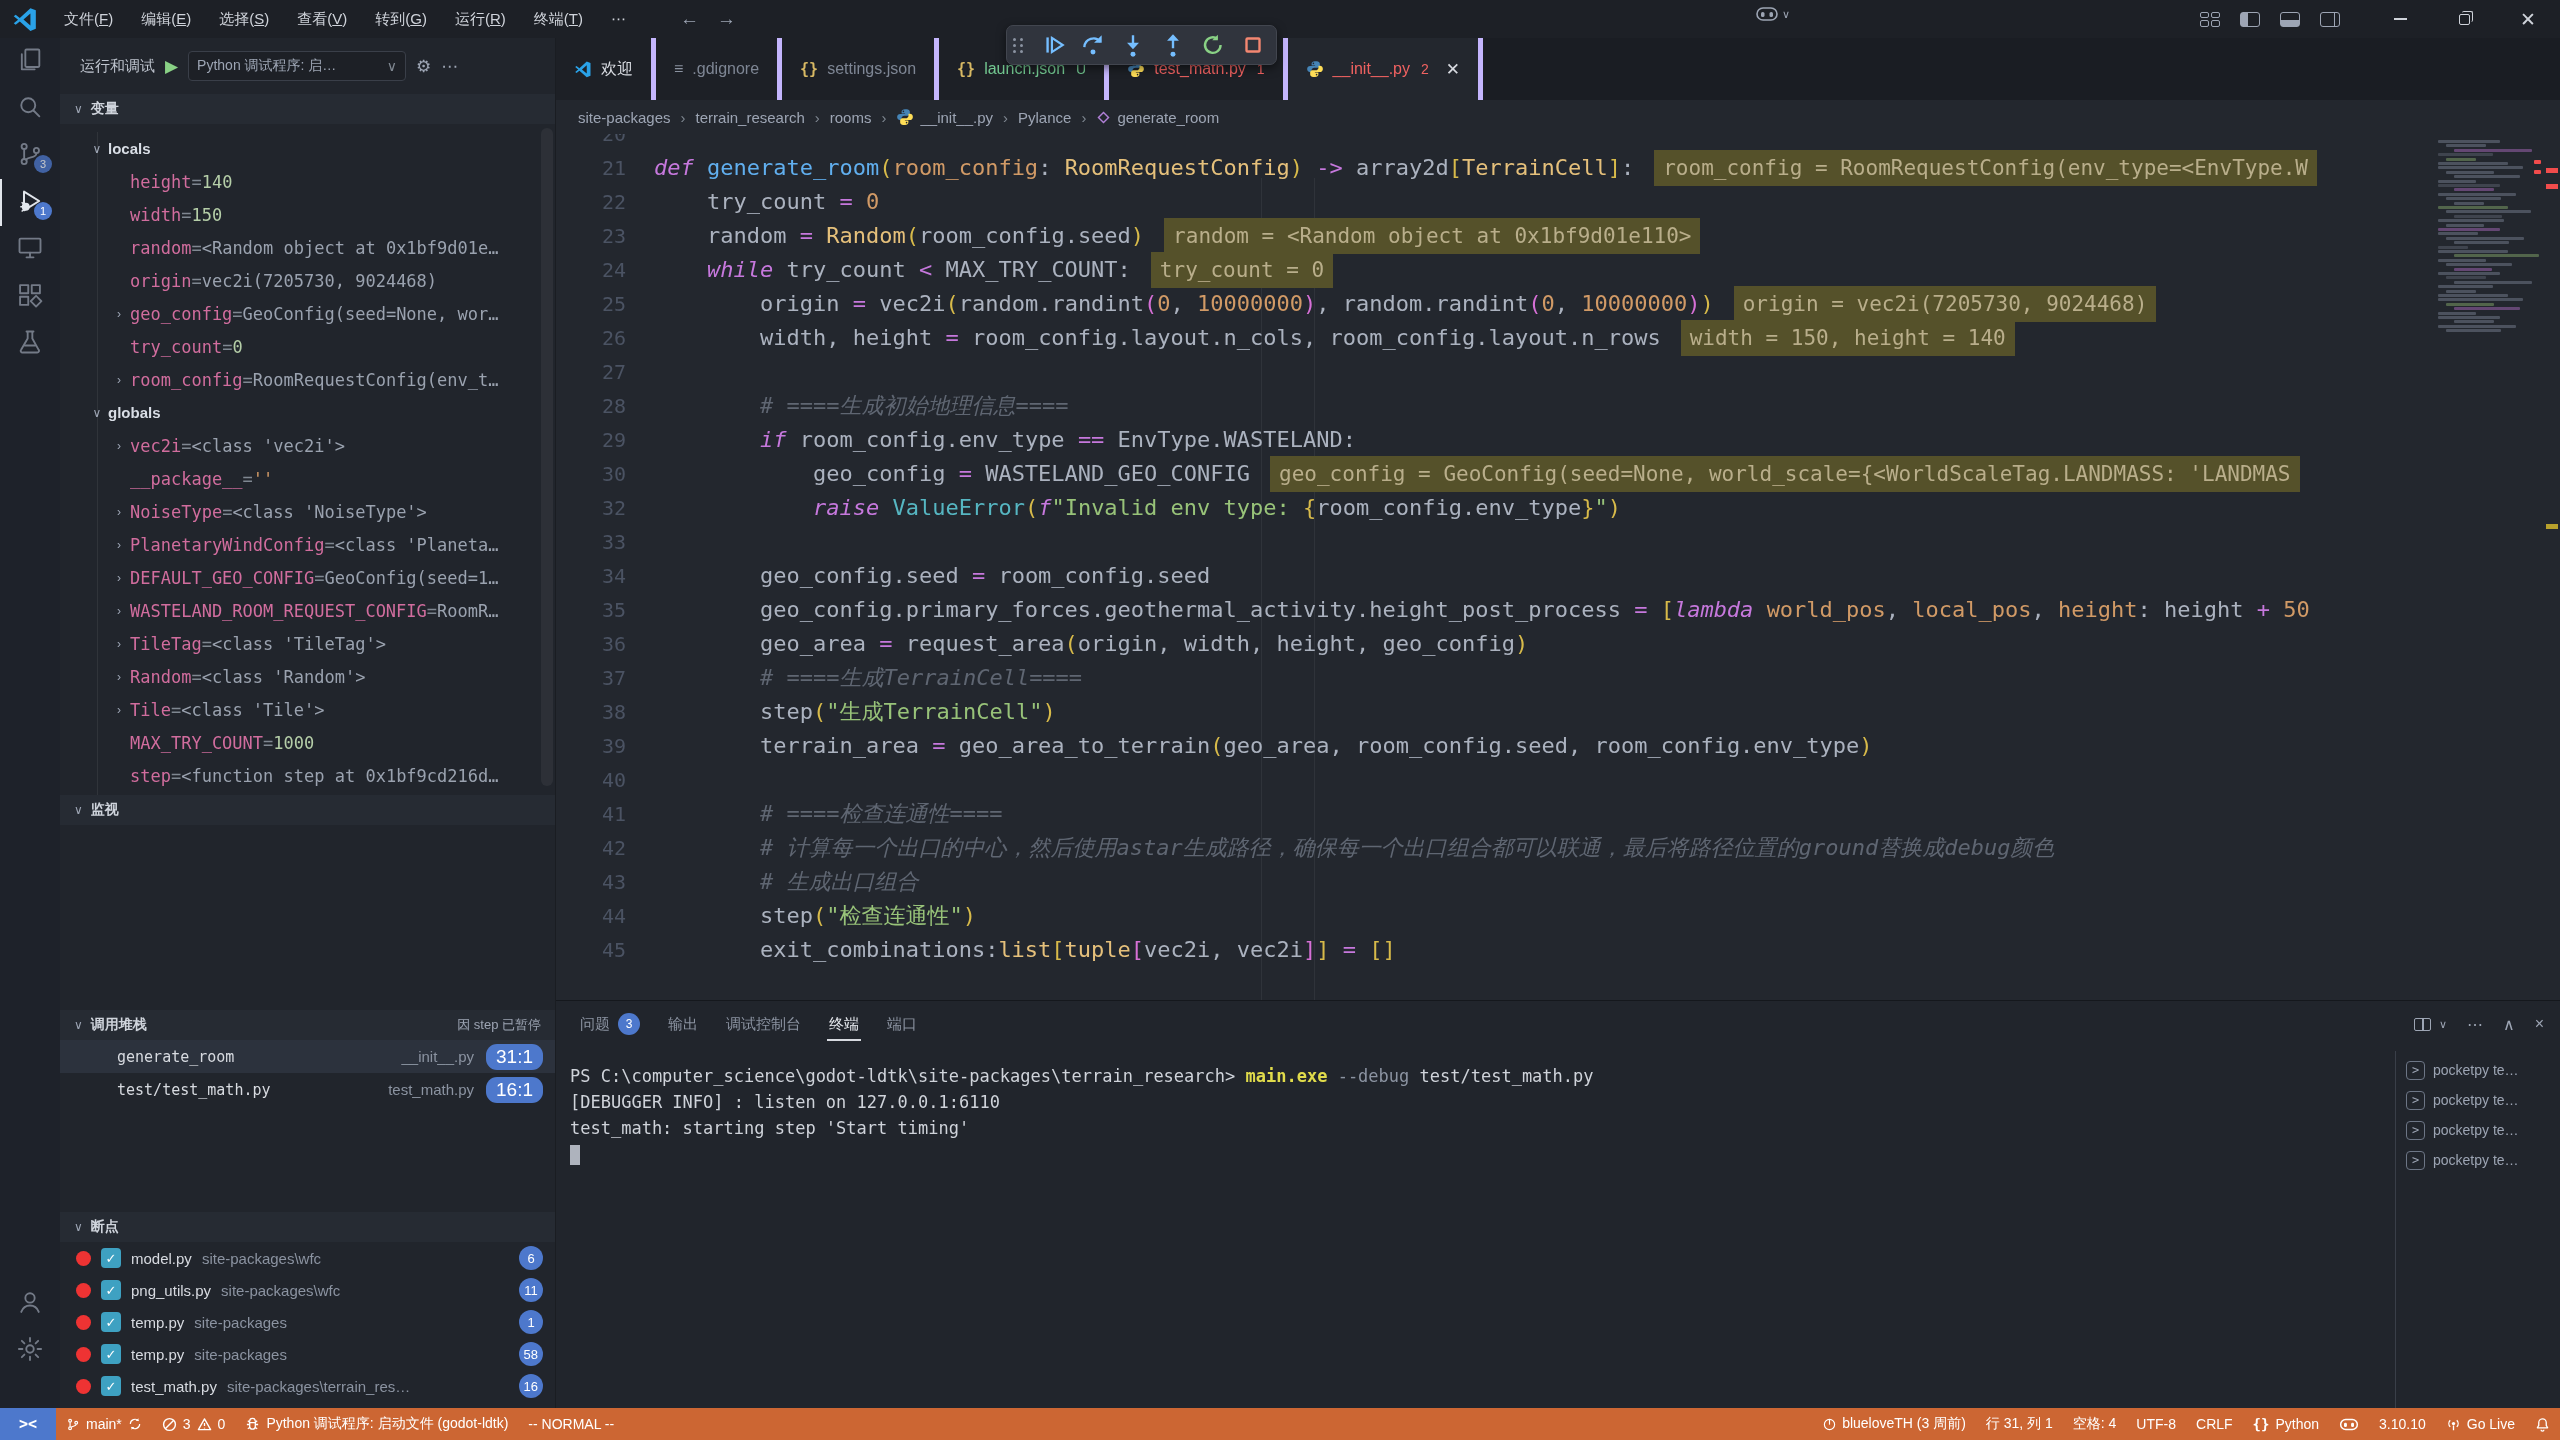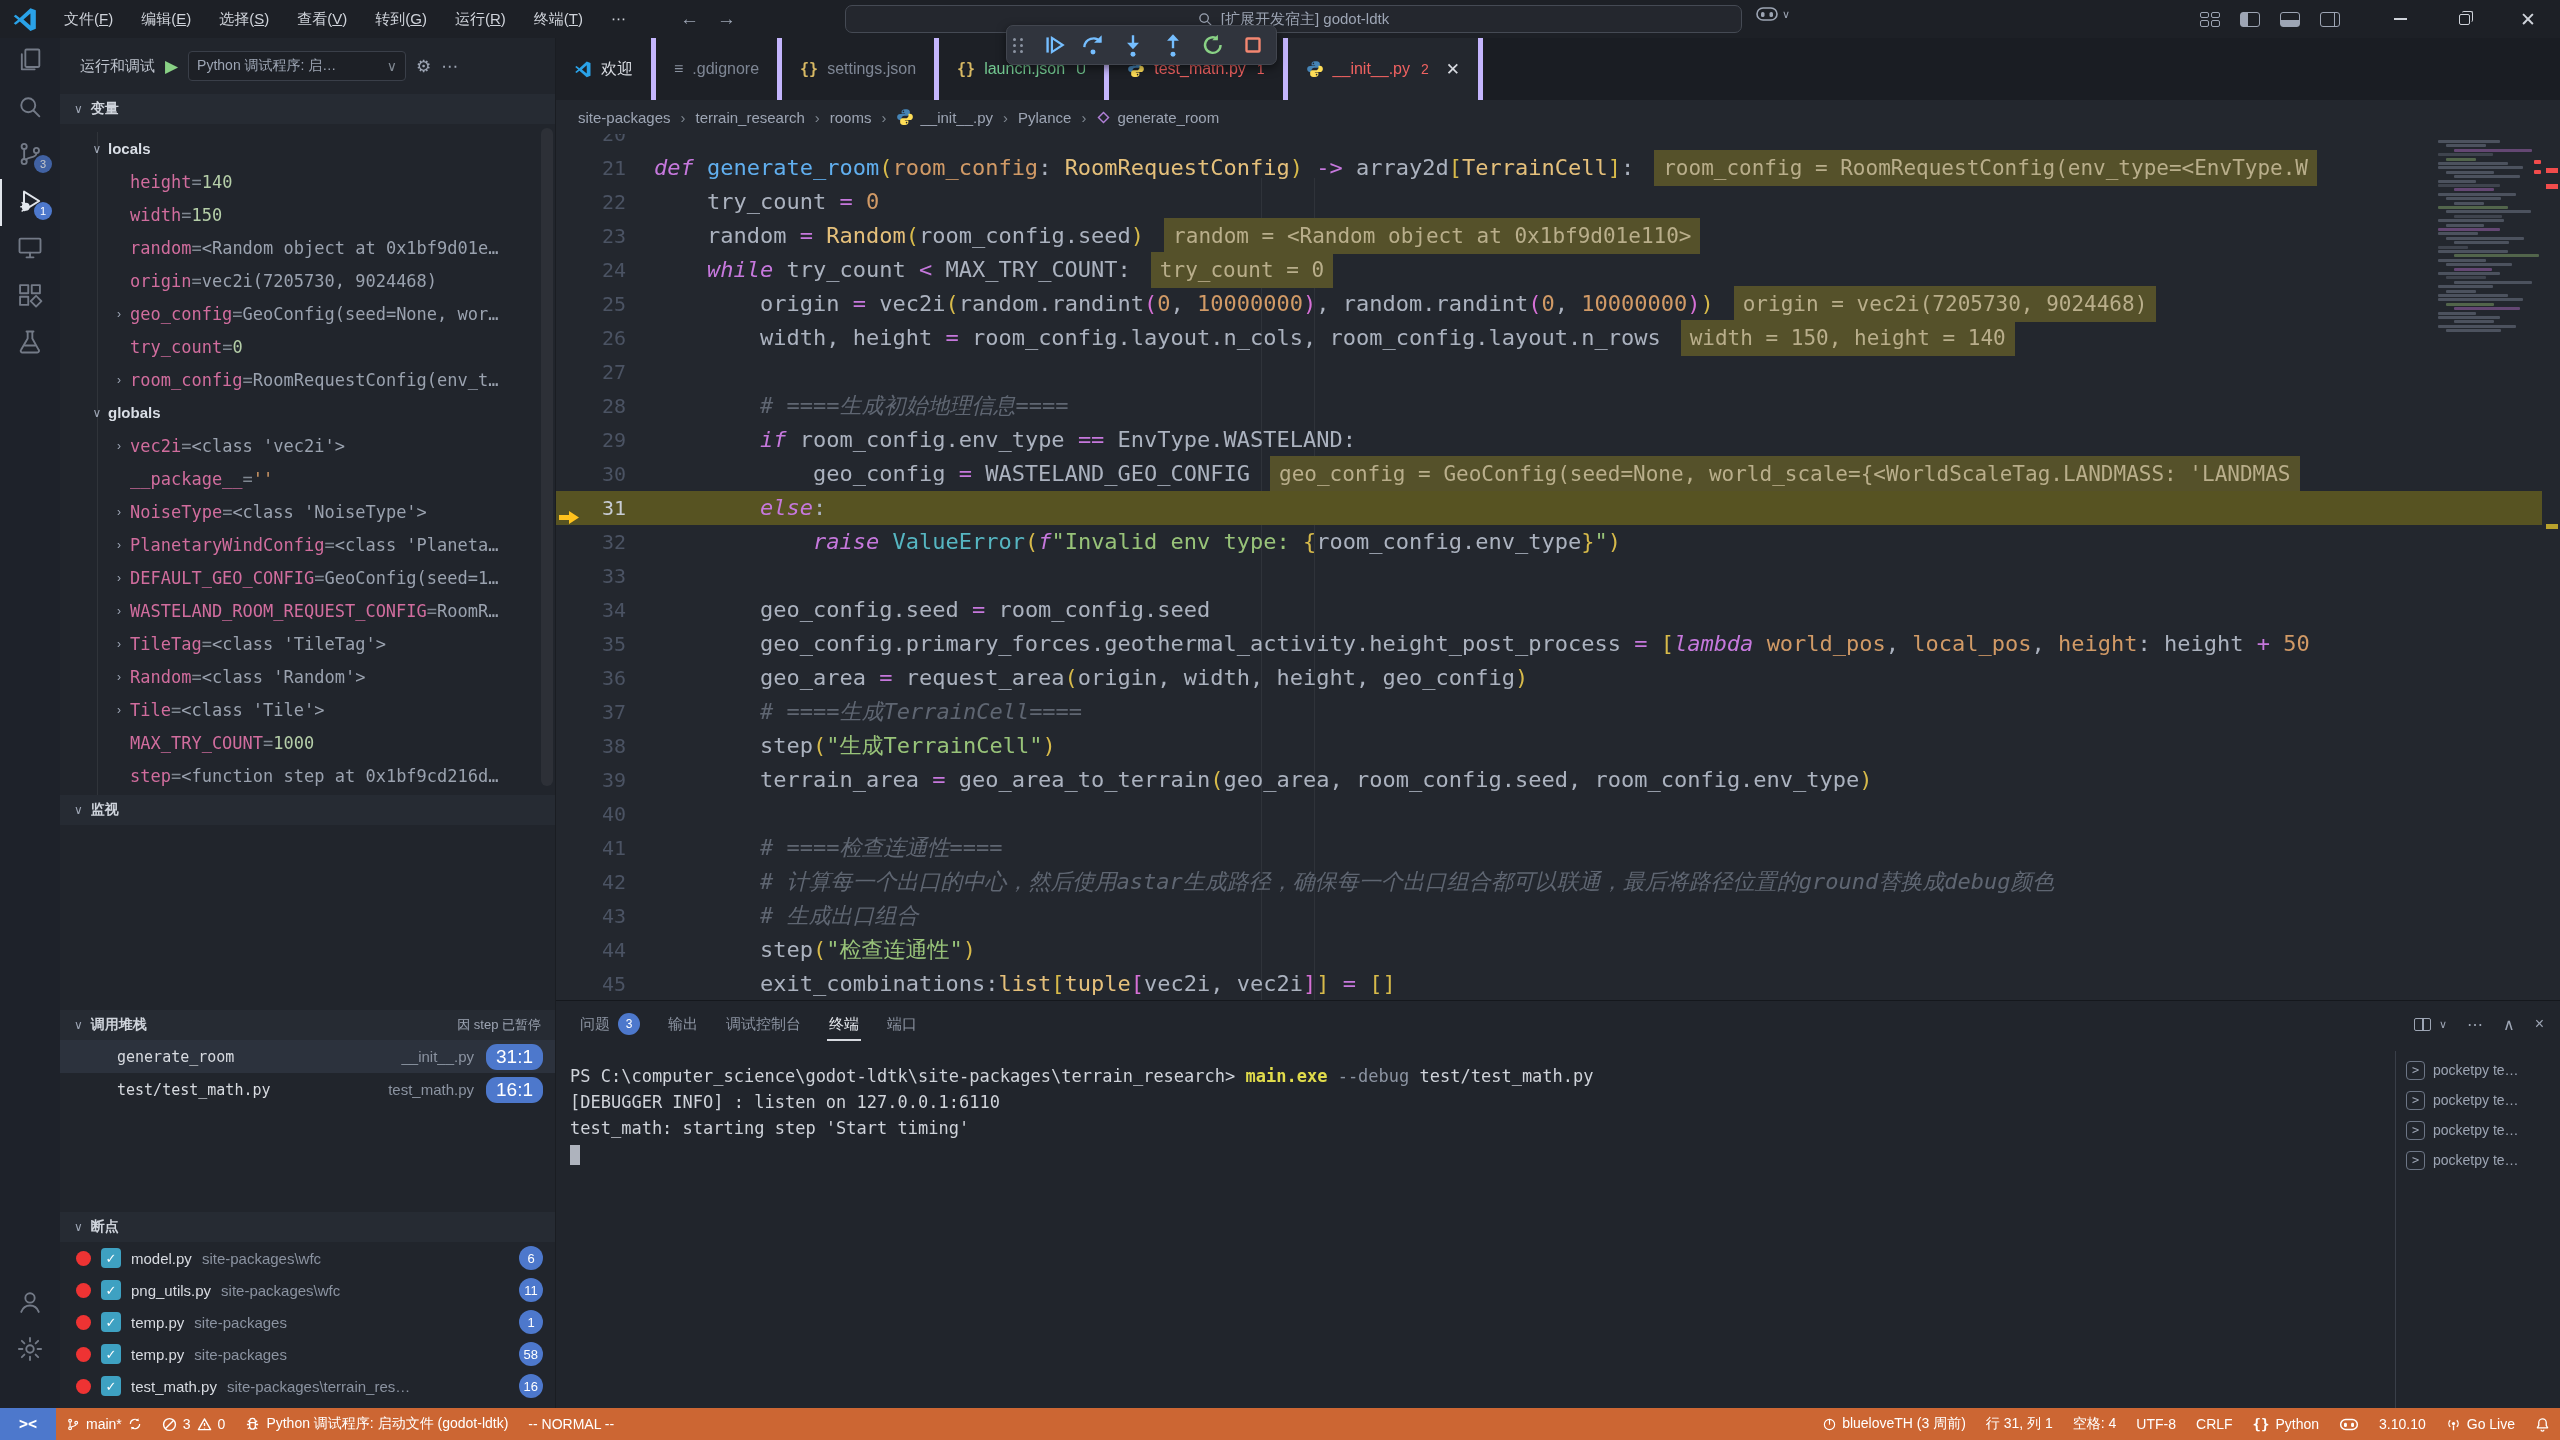--- a/index.html
+++ b/index.html
@@ -190,27 +190,20 @@
         <div class="menu-item">查看(<span class="u">V</span>)</div>
         <div class="menu-item">转到(<span class="u">G</span>)</div>
         <div class="menu-item">运行(<span class="u">R</span>)</div>
         <div class="menu-item">终端(<span class="u">T</span>)</div>
         <div class="menu-item">⋯</div>
       </div>
     <div class="nav-arrows">
       <span>←</span>
       <span>→</span>
     </div>
-    <div class="cmd-center">
-      <svg width="15" height="15" viewBox="0 0 16 16">
-          <circle cx="6.5" cy="6.5" r="4.5" fill="none" stroke="#9da5b4" stroke-width="1.4"></circle>
-          <path d="m10 10 4 4" stroke="#9da5b4" stroke-width="1.4"></path>
-        </svg>
-      <span>[扩展开发宿主] godot-ldtk</span>
-    </div>
     <div class="copilot-wrap">
       <svg width="22" height="18" viewBox="0 0 22 18">
           <rect x="1" y="3" width="20" height="12" rx="6" fill="none" stroke="#9da5b4" stroke-width="1.6"></rect>
           <rect x="5" y="7" width="3.5" height="5" rx="1.6" fill="#9da5b4"></rect>
           <rect x="13.5" y="7" width="3.5" height="5" rx="1.6" fill="#9da5b4"></rect>
         </svg>
       <span style="font-size:11px">∨</span>
     </div>
     <div class="tb-right">
       <div class="layout-toggles">
@@ -653,23 +646,20 @@
               <div class="line"><span class="ln">21</span><span class="lcode"><span class="tk-k">def </span><span class="tk-f">generate_room</span><span class="tk-b1">(</span><span class="tk-p">room_config</span><span class="tk-t">: </span><span class="tk-c">RoomRequestConfig</span><span class="tk-b1">)</span><span class="tk-t"> </span><span class="tk-o">-&gt;</span><span class="tk-t"> array2d</span><span class="tk-b1">[</span><span class="tk-c">TerrainCell</span><span class="tk-b1">]</span><span class="tk-t">:</span></span><span class="hint">room_config = RoomRequestConfig(env_type=&lt;EnvType.W</span></div>
               <div class="line"><span class="ln">22</span><span class="lcode"><span class="tk-t">    try_count </span><span class="tk-o">=</span><span class="tk-t"> </span><span class="tk-n">0</span></span></div>
               <div class="line"><span class="ln">23</span><span class="lcode"><span class="tk-t">    random </span><span class="tk-o">=</span><span class="tk-t"> </span><span class="tk-c">Random</span><span class="tk-b1">(</span><span class="tk-t">room_config.seed</span><span class="tk-b1">)</span></span><span class="hint">random = &lt;Random object at 0x1bf9d01e110&gt;</span></div>
               <div class="line"><span class="ln">24</span><span class="lcode"><span class="tk-t">    </span><span class="tk-k">while</span><span class="tk-t"> try_count </span><span class="tk-o">&lt;</span><span class="tk-t"> MAX_TRY_COUNT:</span></span><span class="hint">try_count = 0</span></div>
               <div class="line"><span class="ln">25</span><span class="lcode"><span class="tk-t">        origin </span><span class="tk-o">=</span><span class="tk-t"> vec2i</span><span class="tk-b1">(</span><span class="tk-t">random.randint</span><span class="tk-b2">(</span><span class="tk-n">0</span><span class="tk-t">, </span><span class="tk-n">10000000</span><span class="tk-b2">)</span><span class="tk-t">, random.randint</span><span class="tk-b2">(</span><span class="tk-n">0</span><span class="tk-t">, </span><span class="tk-n">10000000</span><span class="tk-b2">)</span><span class="tk-b1">)</span></span><span class="hint">origin = vec2i(7205730, 9024468)</span></div>
               <div class="line"><span class="ln">26</span><span class="lcode"><span class="tk-t">        width, height </span><span class="tk-o">=</span><span class="tk-t"> room_config.layout.n_cols, room_config.layout.n_rows</span></span><span class="hint">width = 150, height = 140</span></div>
               <div class="line"><span class="ln">27</span><span class="lcode"></span></div>
               <div class="line"><span class="ln">28</span><span class="lcode"><span class="tk-m">        # ====生成初始地理信息====</span></span></div>
               <div class="line"><span class="ln">29</span><span class="lcode"><span class="tk-t">        </span><span class="tk-k">if</span><span class="tk-t"> room_config.env_type </span><span class="tk-o">==</span><span class="tk-t"> EnvType.WASTELAND:</span></span></div>
               <div class="line"><span class="ln">30</span><span class="lcode"><span class="tk-t">            geo_config </span><span class="tk-o">=</span><span class="tk-t"> WASTELAND_GEO_CONFIG</span></span><span class="hint">geo_config = GeoConfig(seed=None, world_scale={&lt;WorldScaleTag.LANDMASS: 'LANDMAS</span></div>
-              <div class="line cur"><span class="exec-arrow"><svg width="22" height="15" viewBox="0 0 22 15">
-                    <path d="M1 5h10V1l10 6.5L11 14v-4H1z" fill="#ffc21d"></path>
-                  </svg></span><span class="ln">31</span><span class="lcode"><span class="tk-t">        </span><span class="tk-k">else</span><span class="tk-t">:</span></span></div>
               <div class="line"><span class="ln">32</span><span class="lcode"><span class="tk-t">            </span><span class="tk-k">raise</span><span class="tk-t"> </span><span class="tk-cy">ValueError</span><span class="tk-b1">(</span><span class="tk-k">f</span><span class="tk-s">"Invalid env type: </span><span class="tk-b1">{</span><span class="tk-t">room_config.env_type</span><span class="tk-b1">}</span><span class="tk-s">"</span><span class="tk-b1">)</span></span></div>
               <div class="line"><span class="ln">33</span><span class="lcode"></span></div>
               <div class="line"><span class="ln">34</span><span class="lcode"><span class="tk-t">        geo_config.seed </span><span class="tk-o">=</span><span class="tk-t"> room_config.seed</span></span></div>
               <div class="line"><span class="ln">35</span><span class="lcode"><span class="tk-t">        geo_config.primary_forces.geothermal_activity.height_post_process </span><span class="tk-o">=</span><span class="tk-t"> </span><span class="tk-b1">[</span><span class="tk-k">lambda</span><span class="tk-t"> </span><span class="tk-p">world_pos</span><span class="tk-t">, </span><span class="tk-p">local_pos</span><span class="tk-t">, </span><span class="tk-p">height</span><span class="tk-t">: height </span><span class="tk-o">+</span><span class="tk-t"> </span><span class="tk-n">50</span></span></div>
               <div class="line"><span class="ln">36</span><span class="lcode"><span class="tk-t">        geo_area </span><span class="tk-o">=</span><span class="tk-t"> request_area</span><span class="tk-b1">(</span><span class="tk-t">origin, width, height, geo_config</span><span class="tk-b1">)</span></span></div>
               <div class="line"><span class="ln">37</span><span class="lcode"><span class="tk-m">        # ====生成TerrainCell====</span></span></div>
               <div class="line"><span class="ln">38</span><span class="lcode"><span class="tk-t">        step</span><span class="tk-b1">(</span><span class="tk-s">"生成TerrainCell"</span><span class="tk-b1">)</span></span></div>
               <div class="line"><span class="ln">39</span><span class="lcode"><span class="tk-t">        terrain_area </span><span class="tk-o">=</span><span class="tk-t"> geo_area_to_terrain</span><span class="tk-b1">(</span><span class="tk-t">geo_area, room_config.seed, room_config.env_type</span><span class="tk-b1">)</span></span></div>
               <div class="line"><span class="ln">40</span><span class="lcode"></span></div>
               <div class="line"><span class="ln">41</span><span class="lcode"><span class="tk-m">        # ====检查连通性====</span></span></div>

